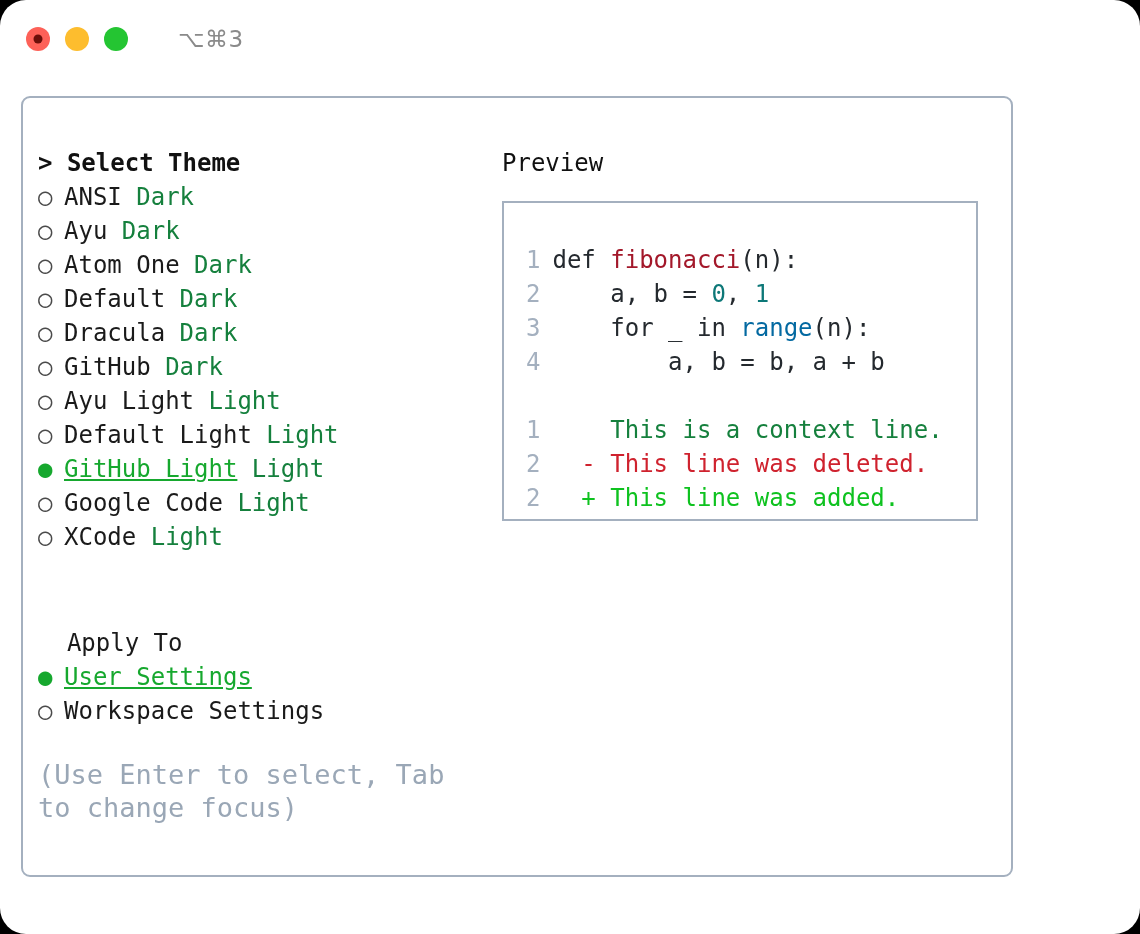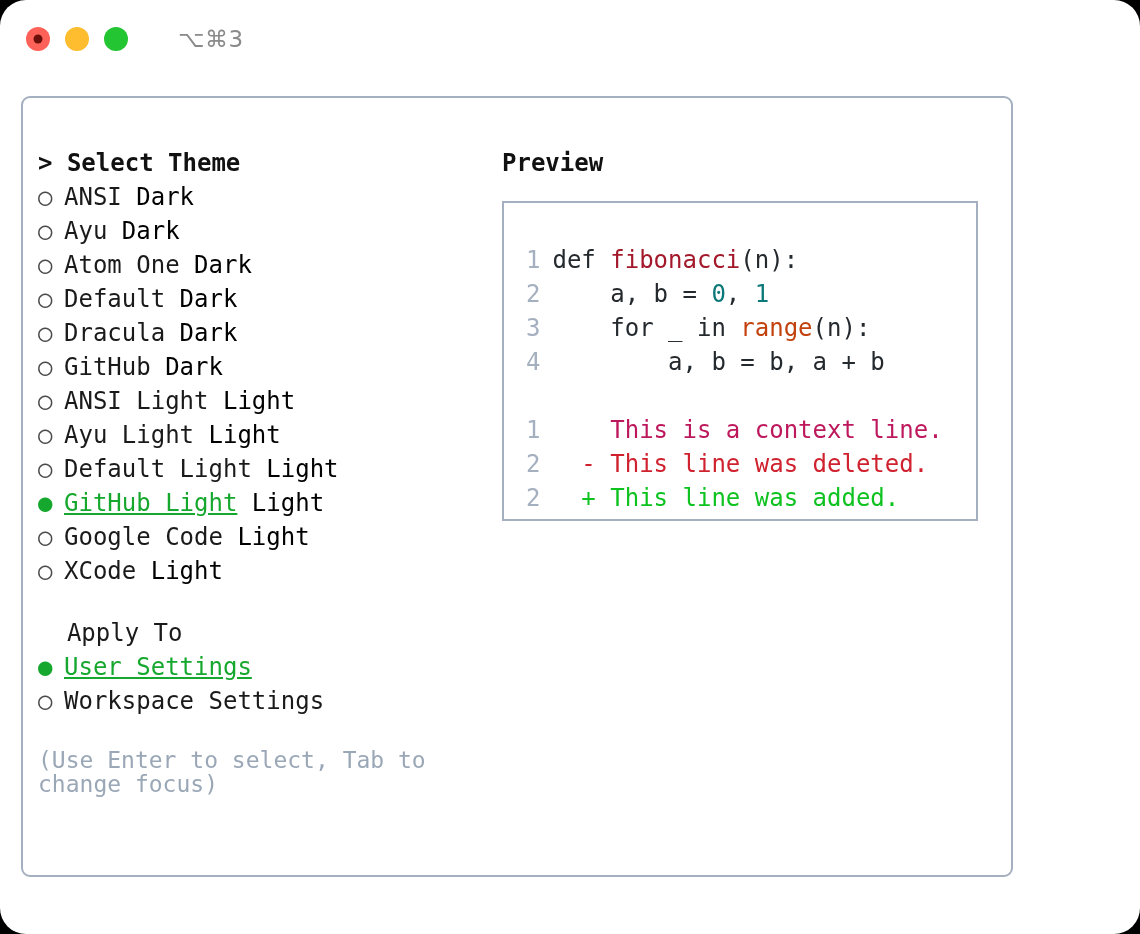--- a/index.html
+++ b/index.html
@@ -113,50 +113,51 @@
   .bullet {
     display: inline-block;
     width: 26px;
     white-space: pre;
   }
   .bullet.on  { color: #16a82e; }
   .bullet.off { color: #4a4a4a; }
   .opt-label      { color: #1a1a1a; }
   .opt-row.sel .opt-label { color: #16a82e; text-decoration: underline; }
   .badge {
-    color: #000000;
+    color: #15803d;
   }
   .section-label {
     font-size: 24px;
     line-height: 34px;
     color: #1a1a1a;
     white-space: pre;
     display: block;
+    margin-top: 44px;
   }
   #spacer-gap { height: 28px; }
   #hint {
     margin-top: 30px;
-    font-size: 23px;
-    line-height: 24px;
+    font-size: 27px;
+    line-height: 33px;
     color: #9aa7b6;
     width: 408px;
     white-space: pre-wrap;
     word-break: break-word;
   }
 
   
   #right-col {
     position: absolute;
     left: 479px;
     top: 48px;
     width: 490px;
   }
   #preview-title {
     font-size: 24px;
-    font-weight: bold;
+    font-weight: normal;
     color: #111111;
     line-height: 34px;
     white-space: pre;
   }
   #preview-box {
     margin-top: 21px;
     width: 476px;
     height: 320px;
     border: 2px solid #a4b0bf;
     box-sizing: border-box;
@@ -172,24 +173,24 @@
   .ln {
     color: #a4b0bf;
     display: inline-block;
     width: 12px;
     text-align: right;
     white-space: pre;
   }
   .tok-plain { color: #24292e; }
   .tok-fn    { color: #a3182a; }
   .tok-num   { color: #0d7878; }
-  .tok-kw    { color: #c2410c; text-align: center; }
+  .tok-kw    { color: #0369a1; text-align: center; }
   .blank-line { height: 34px; }
 
-  .diff-ctx   { color: #be185d; }
+  .diff-ctx   { color: #15803d; }
   .diff-del   { color: #cf222e; }
   .diff-add   { color: #0ec21f; }
 </style>
 </head>
 <body>
 
 <div id="page">
 
   <div id="titlebar">
     <div class="traffic">
@@ -206,21 +207,20 @@
       <div id="left-col">
         <div class="heading-row">&gt; Select Theme</div>
 
         <div id="theme-list">
             <div class="opt-row"><span class="bullet off">○ </span><span class="opt-label">ANSI</span><span class="badge"> Dark</span></div>
             <div class="opt-row"><span class="bullet off">○ </span><span class="opt-label">Ayu</span><span class="badge"> Dark</span></div>
             <div class="opt-row"><span class="bullet off">○ </span><span class="opt-label">Atom One</span><span class="badge"> Dark</span></div>
             <div class="opt-row"><span class="bullet off">○ </span><span class="opt-label">Default</span><span class="badge"> Dark</span></div>
             <div class="opt-row"><span class="bullet off">○ </span><span class="opt-label">Dracula</span><span class="badge"> Dark</span></div>
             <div class="opt-row"><span class="bullet off">○ </span><span class="opt-label">GitHub</span><span class="badge"> Dark</span></div>
-            <div class="opt-row"><span class="bullet off">○ </span><span class="opt-label">ANSI Light</span><span class="badge"> Light</span></div>
             <div class="opt-row"><span class="bullet off">○ </span><span class="opt-label">Ayu Light</span><span class="badge"> Light</span></div>
             <div class="opt-row"><span class="bullet off">○ </span><span class="opt-label">Default Light</span><span class="badge"> Light</span></div>
             <div class="opt-row sel"><span class="bullet on">● </span><span class="opt-label">GitHub Light</span><span class="badge"> Light</span></div>
             <div class="opt-row"><span class="bullet off">○ </span><span class="opt-label">Google Code</span><span class="badge"> Light</span></div>
             <div class="opt-row"><span class="bullet off">○ </span><span class="opt-label">XCode</span><span class="badge"> Light</span></div>
           </div>
 
         <div id="spacer-gap"></div>
 
         <div class="section-label">  Apply To</div>

